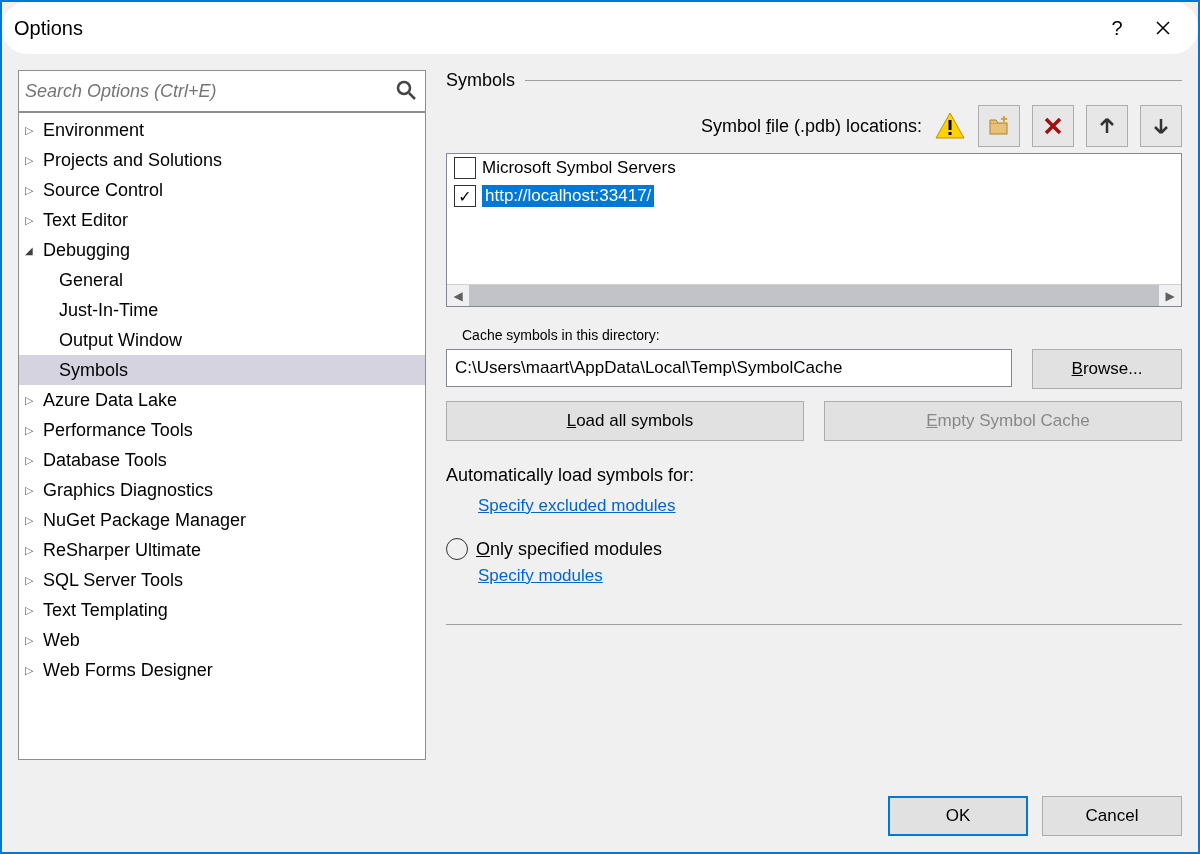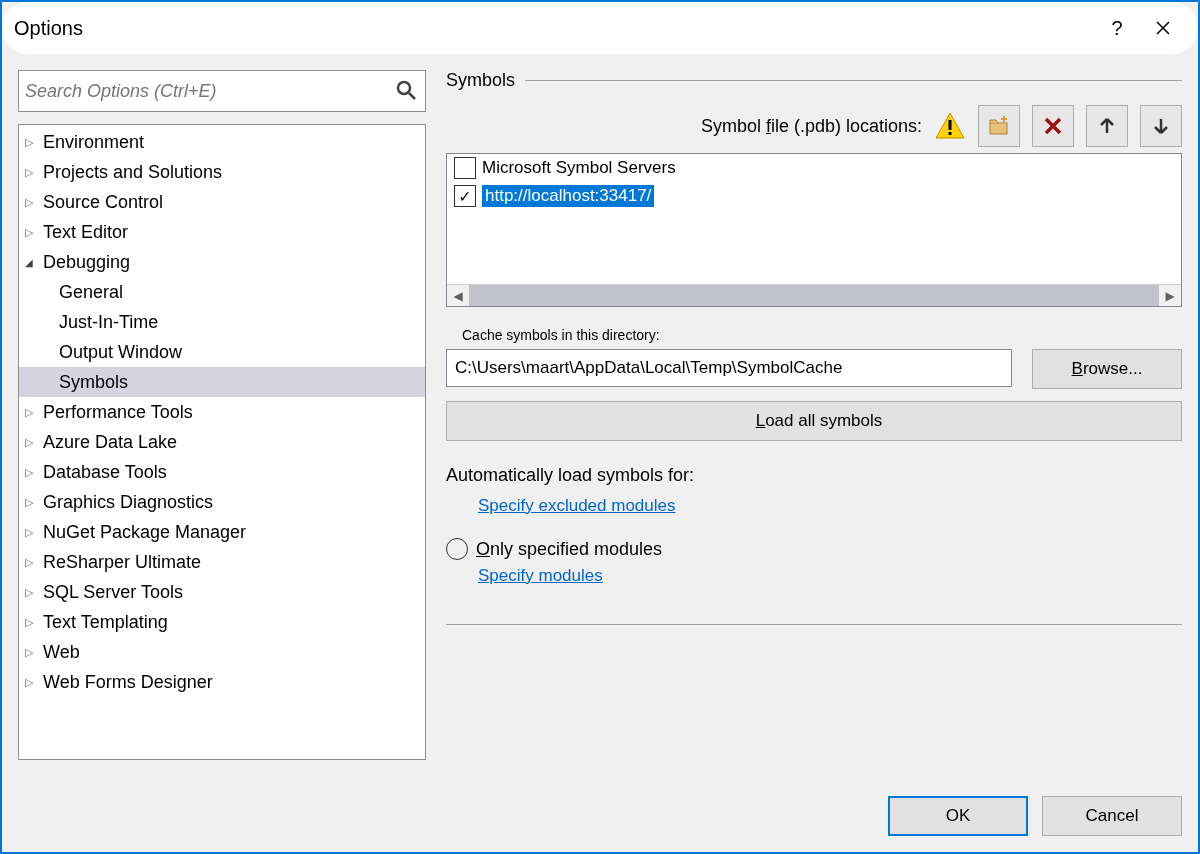--- a/index.html
+++ b/index.html
@@ -42,21 +42,21 @@
   flex: 1;
   display: flex;
   padding: 16px;
   gap: 20px;
   background: #f0f0f0;
 }
 .left-pane {
   width: 408px;
   display: flex;
   flex-direction: column;
-  gap: 12px;
+  gap: 0;
   justify-content: flex-end;
 }
 .search-wrap {
   border: 1px solid #8e8e8e;
   background: #fff;
   height: 42px;
   display: flex;
   align-items: center;
   padding: 0 6px;
 }
@@ -308,25 +308,25 @@
           <div class="tree-item child">
             <span class="caret"></span>
             <span>Output Window</span>
           </div>
           <div class="tree-item child selected">
             <span class="caret"></span>
             <span>Symbols</span>
           </div>
           <div class="tree-item collapsed">
             <span class="caret"></span>
+            <span>Azure Data Lake</span>
+          </div>
+          <div class="tree-item collapsed">
+            <span class="caret"></span>
             <span>Performance Tools</span>
-          </div>
-          <div class="tree-item collapsed">
-            <span class="caret"></span>
-            <span>Azure Data Lake</span>
           </div>
           <div class="tree-item collapsed">
             <span class="caret"></span>
             <span>Database Tools</span>
           </div>
           <div class="tree-item collapsed">
             <span class="caret"></span>
             <span>Graphics Diagnostics</span>
           </div>
           <div class="tree-item collapsed">
@@ -418,20 +418,23 @@
         <input class="cache-input" value="C:\Users\maart\AppData\Local\Temp\SymbolCache" style="">
         <div class="btn" style="width:150px">
             <span><span class="u">B</span>rowse...</span>
           </div>
       </div>
 
       <div class="btn-row">
         <div class="btn">
             <span><span class="u">L</span>oad all symbols</span>
           </div>
+        <div class="btn disabled">
+            <span><span class="u">E</span>mpty Symbol Cache</span>
+          </div>
       </div>
 
       <div class="auto-label">Automatically load symbols for:</div>
 
       <a class="link">Specify excluded modules</a>
 
       <div class="radio-row">
         <span class="radio"></span>
         <span><span class="u">O</span>nly specified modules</span>
       </div>

